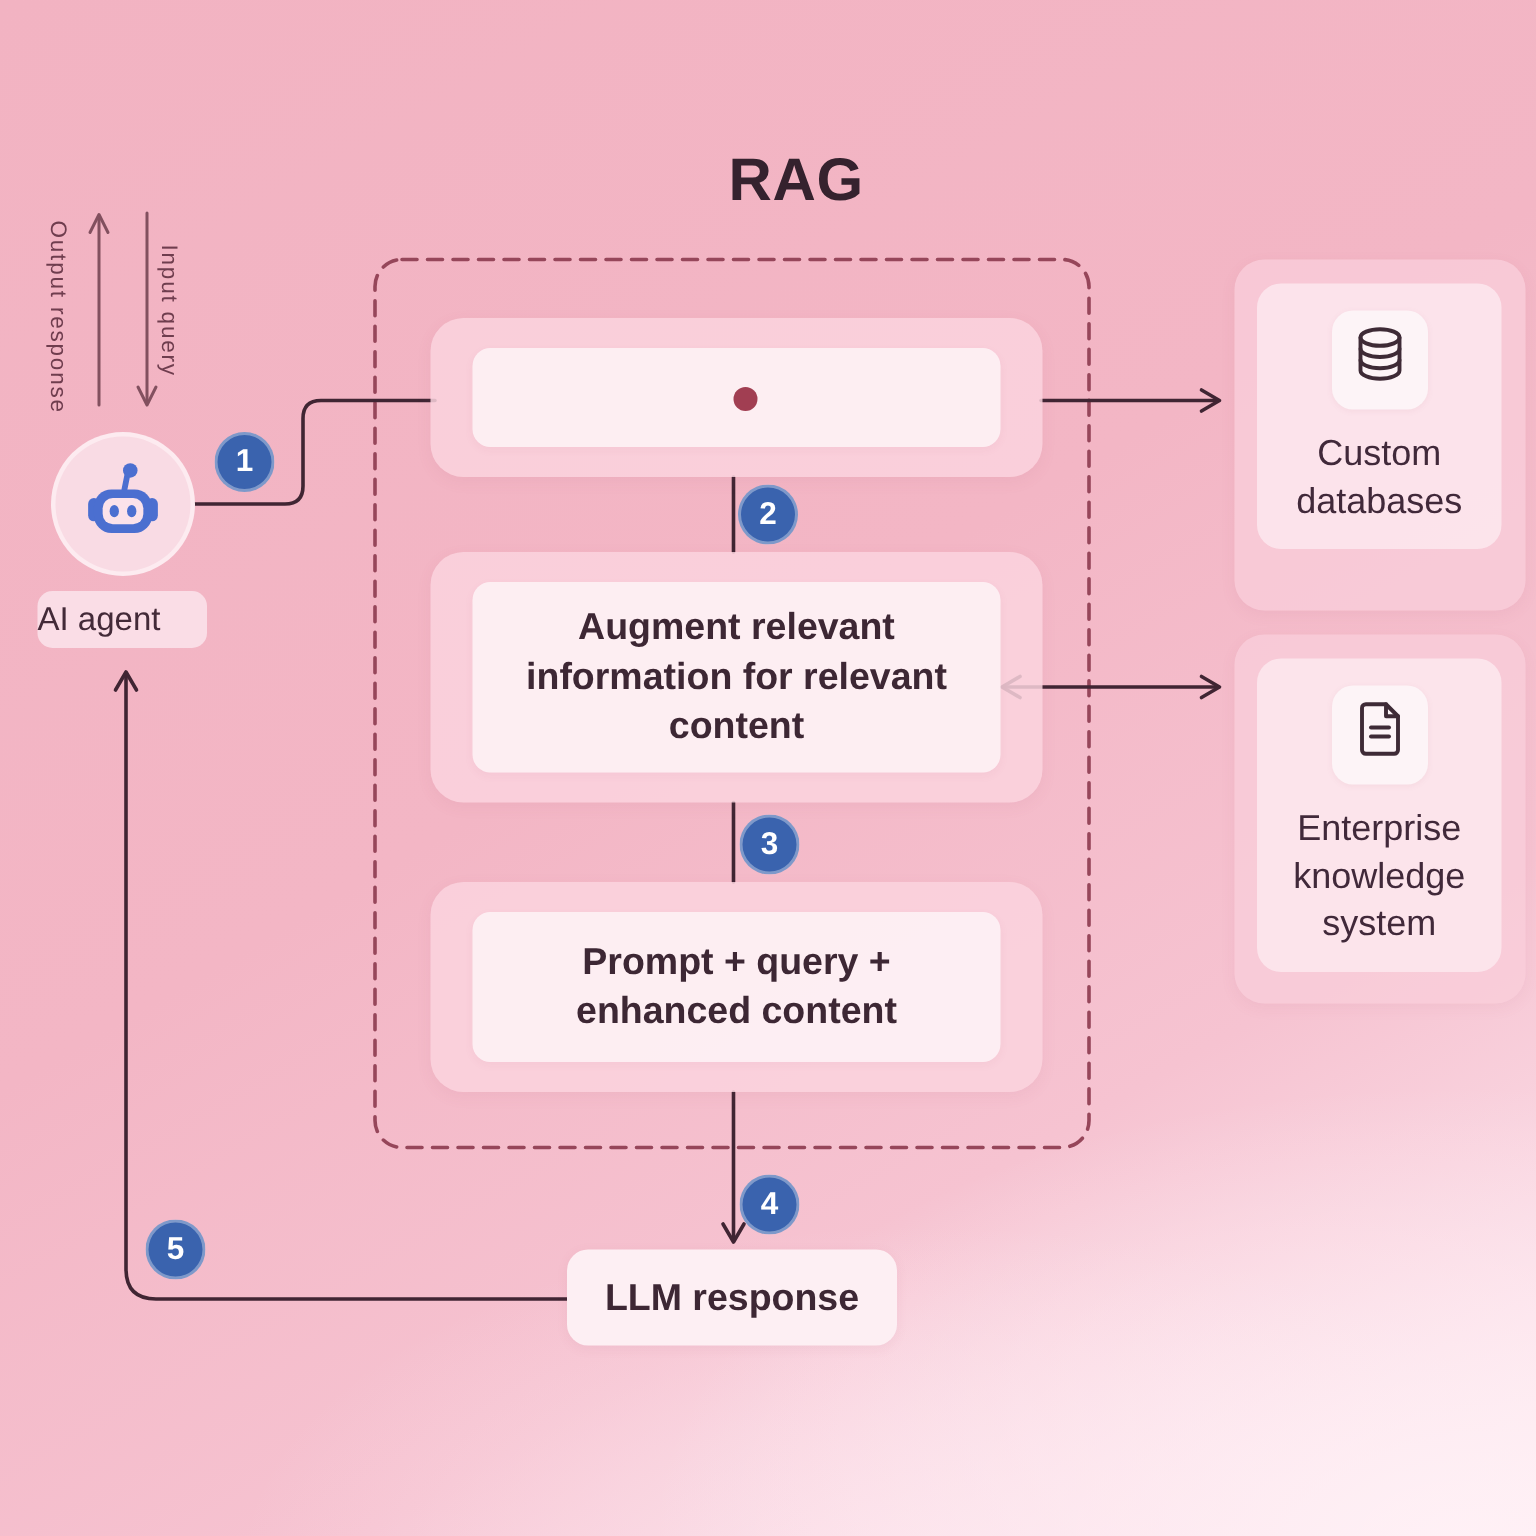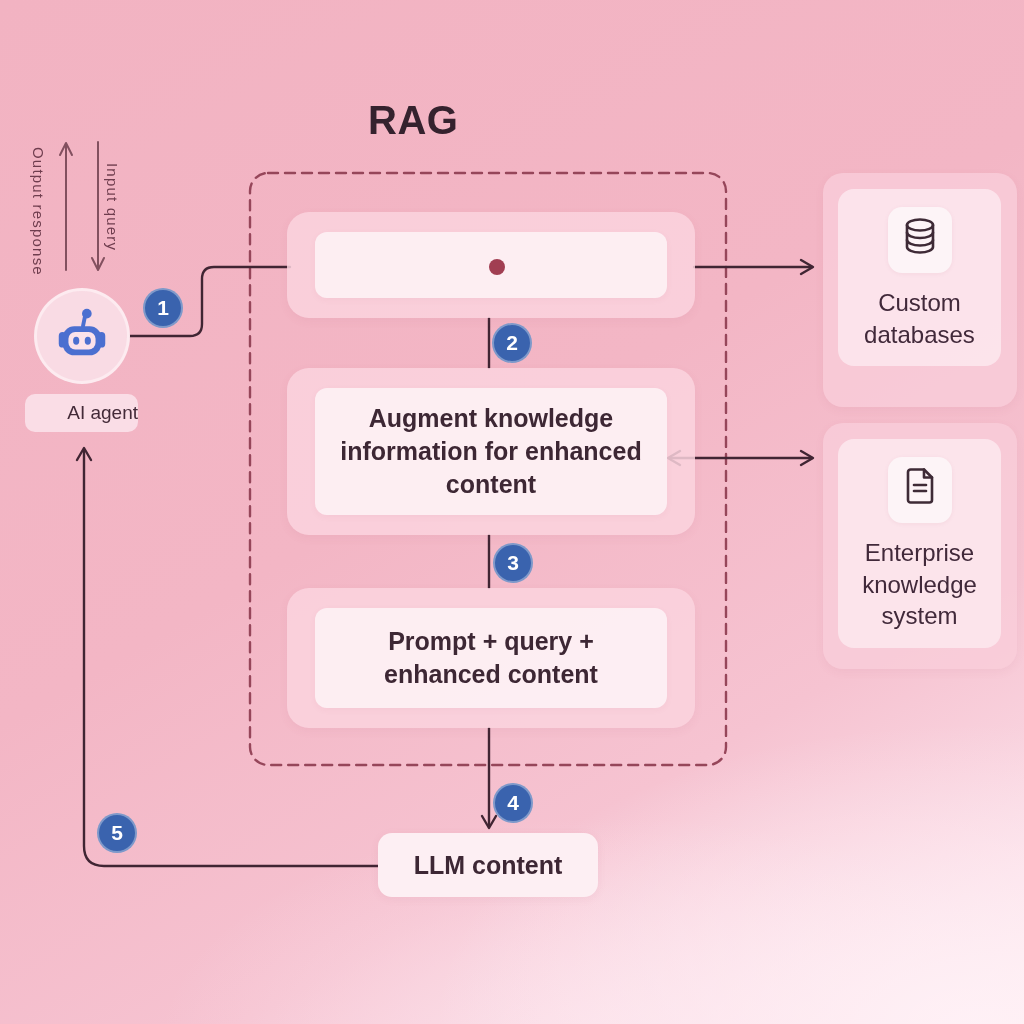--- a/index.html
+++ b/index.html
@@ -13,21 +13,21 @@
     background:
       radial-gradient(900px 500px at 95% 100%, rgba(255,241,246,.95) 0%, rgba(255,241,246,0) 60%),
       radial-gradient(700px 350px at 60% 102%, rgba(252,226,235,.85) 0%, rgba(252,226,235,0) 65%),
       linear-gradient(150deg,#f2b3c2 0%,#f3b6c5 45%,#f6c3d1 72%,#fbdde7 90%,#fdeaf0 100%);
   }
   .abs{position:absolute;}
   svg.wires{position:absolute;left:0;top:0;z-index:1;}
   .layer{position:absolute;inset:0;z-index:2;}
 
   .title{
-    left:368px;top:98px;width:208px;text-align:left;
+    left:368px;top:98px;width:208px;text-align:right;
     font-size:40px;font-weight:700;color:#35222e;letter-spacing:.5px;
   }
   .v-label{
     writing-mode:vertical-rl;font-size:15px;color:#6f3d4e;letter-spacing:1.2px;
   }
 
   .panel-outer{
     background:rgba(250,211,222,.85);border-radius:22px;
     box-shadow:0 3px 10px rgba(170,90,120,.07);
   }
@@ -54,22 +54,22 @@
   }
 
   .agent-circle{
     left:34px;top:288px;width:96px;height:96px;border-radius:50%;
     background:#f9dbe4;border:3px solid rgba(253,236,241,.9);
     box-sizing:border-box;
     display:flex;align-items:center;justify-content:center;
   }
   .agent-pill{
     left:25px;top:394px;width:113px;height:38px;border-radius:10px;
-    background:#fadde6;display:flex;align-items:center;justify-content:flex-end;
-    color:#432a38;font-size:19px;font-weight:500;
+    background:#fadde6;display:flex;align-items:center;justify-content:flex-start;
+    color:#432a38;font-size:22px;font-weight:500;
   }
 
   .card-outer{
     left:823px;width:194px;background:rgba(249,205,217,.8);
     border-radius:20px;box-shadow:0 3px 10px rgba(170,90,120,.07);
   }
   .card-inner{
     position:absolute;left:15px;right:16px;top:16px;
     background:rgba(252,229,236,.95);border-radius:16px;
     display:flex;flex-direction:column;align-items:center;
@@ -167,21 +167,21 @@
     <div class="abs panel-outer" style="left:287px;top:212px;width:408px;height:106px;">
       <div class="panel-inner">
         <span class="nowrap">
           <span class="dot"></span>
         </span>
       </div>
     </div>
 
     <div class="abs panel-outer" style="left:287px;top:368px;width:408px;height:167px;">
       <div class="panel-inner">
-        <span style="max-width:330px;">Augment knowledge information for enhanced content</span>
+        <span style="max-width:330px;">Augment relevant information for relevant content</span>
       </div>
     </div>
 
     <div class="abs panel-outer" style="left:287px;top:588px;width:408px;height:140px;">
       <div class="panel-inner">
         <span style="max-width:300px;">Prompt + query + enhanced content</span>
       </div>
     </div>
 
     <div class="abs card-outer" style="top:173px;height:234px;">
@@ -210,21 +210,21 @@
               <line x1="10" y1="18" x2="22" y2="18"></line>
               <line x1="10" y1="24" x2="22" y2="24"></line>
             </svg>
           </span>
         </div>
         <span style="max-width:150px;">Enterprise knowledge system</span>
       </div>
     </div>
 
     <div class="abs llm-box">
-      <span>LLM content</span>
+      <span>LLM response</span>
     </div>
 
     <div class="badge" style="left:143px;top:288px;">
       <span>1</span>
     </div>
     <div class="badge" style="left:492px;top:323px;">
       <span>2</span>
     </div>
     <div class="badge" style="left:493px;top:543px;">
       <span>3</span>

